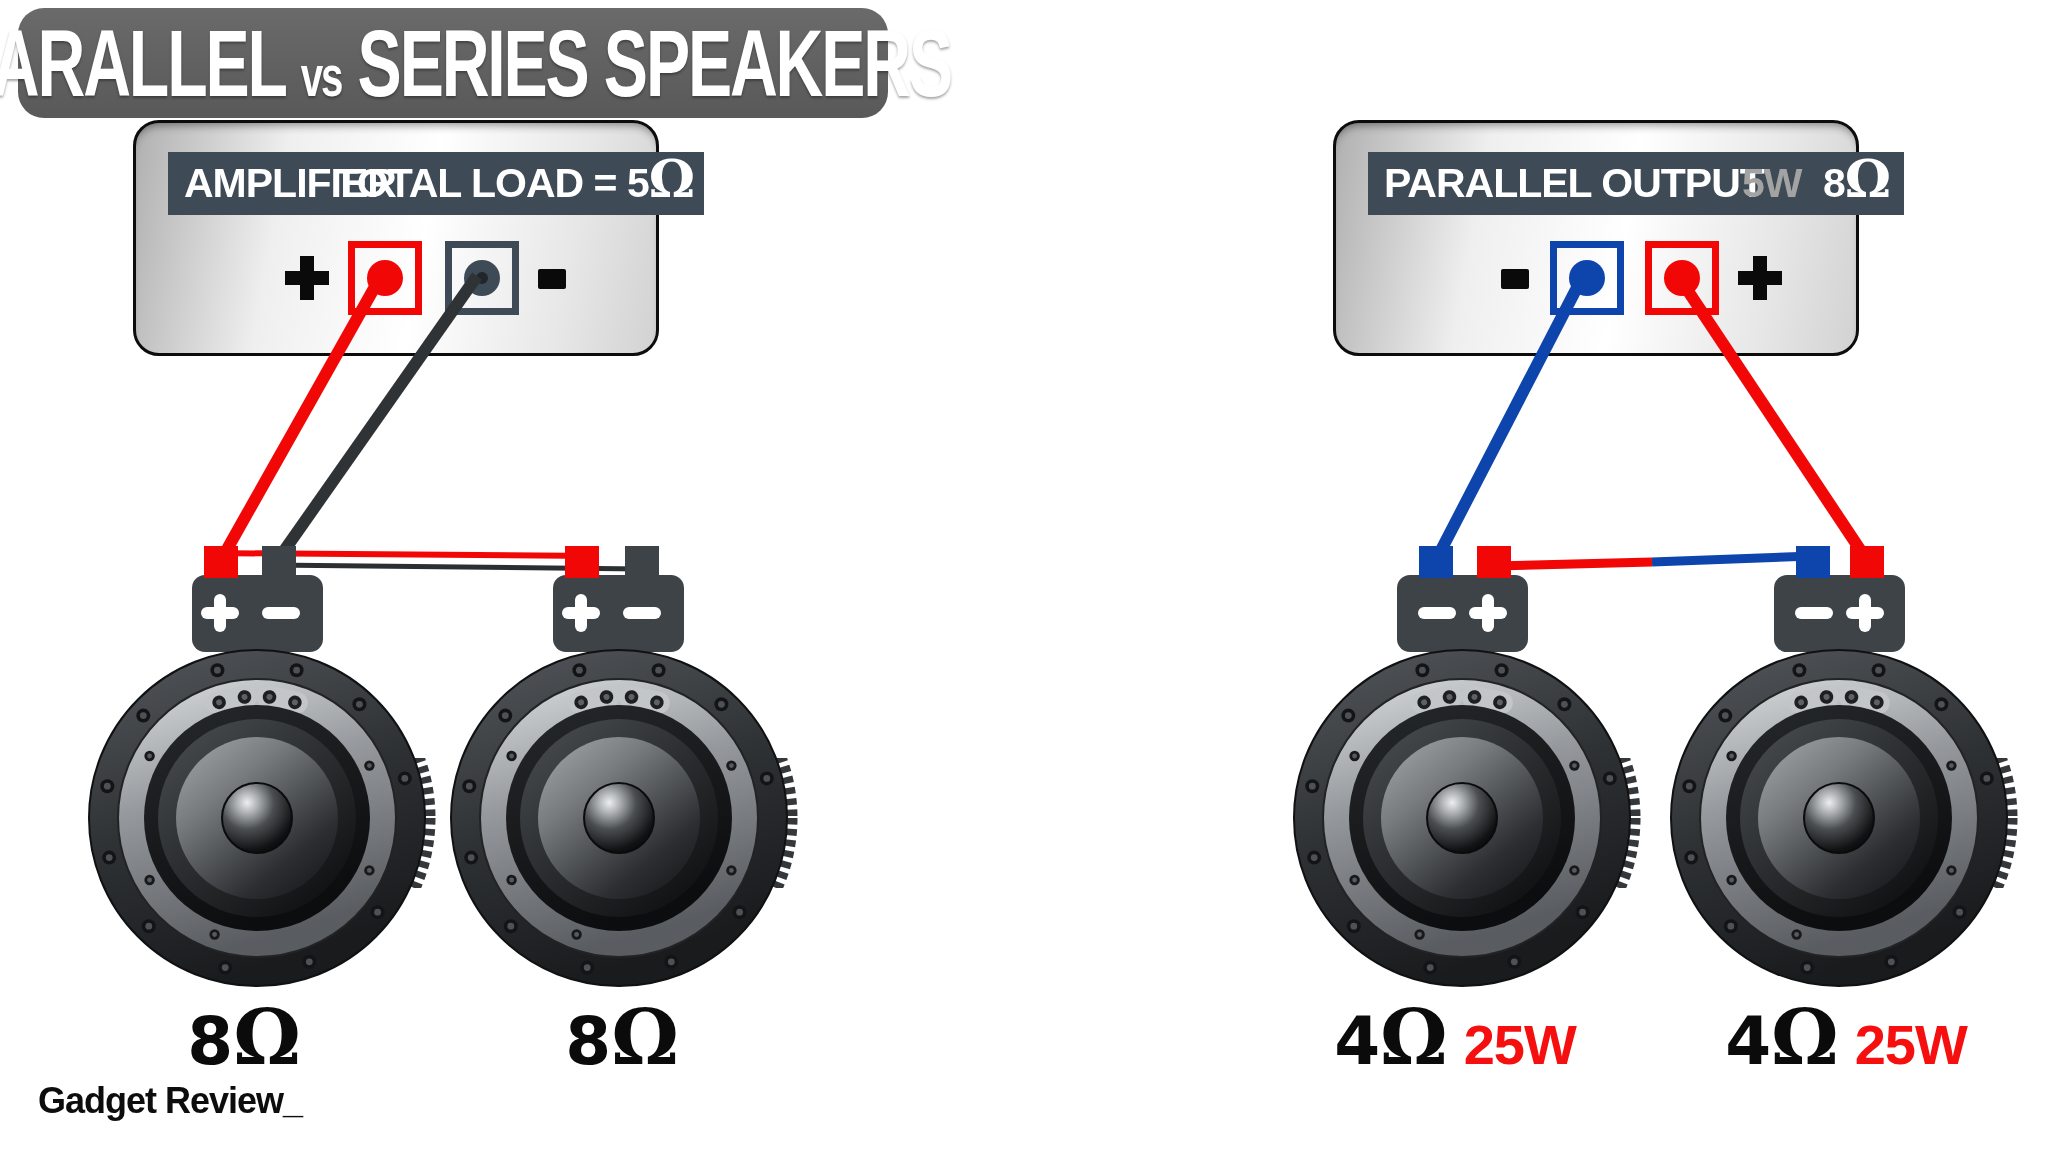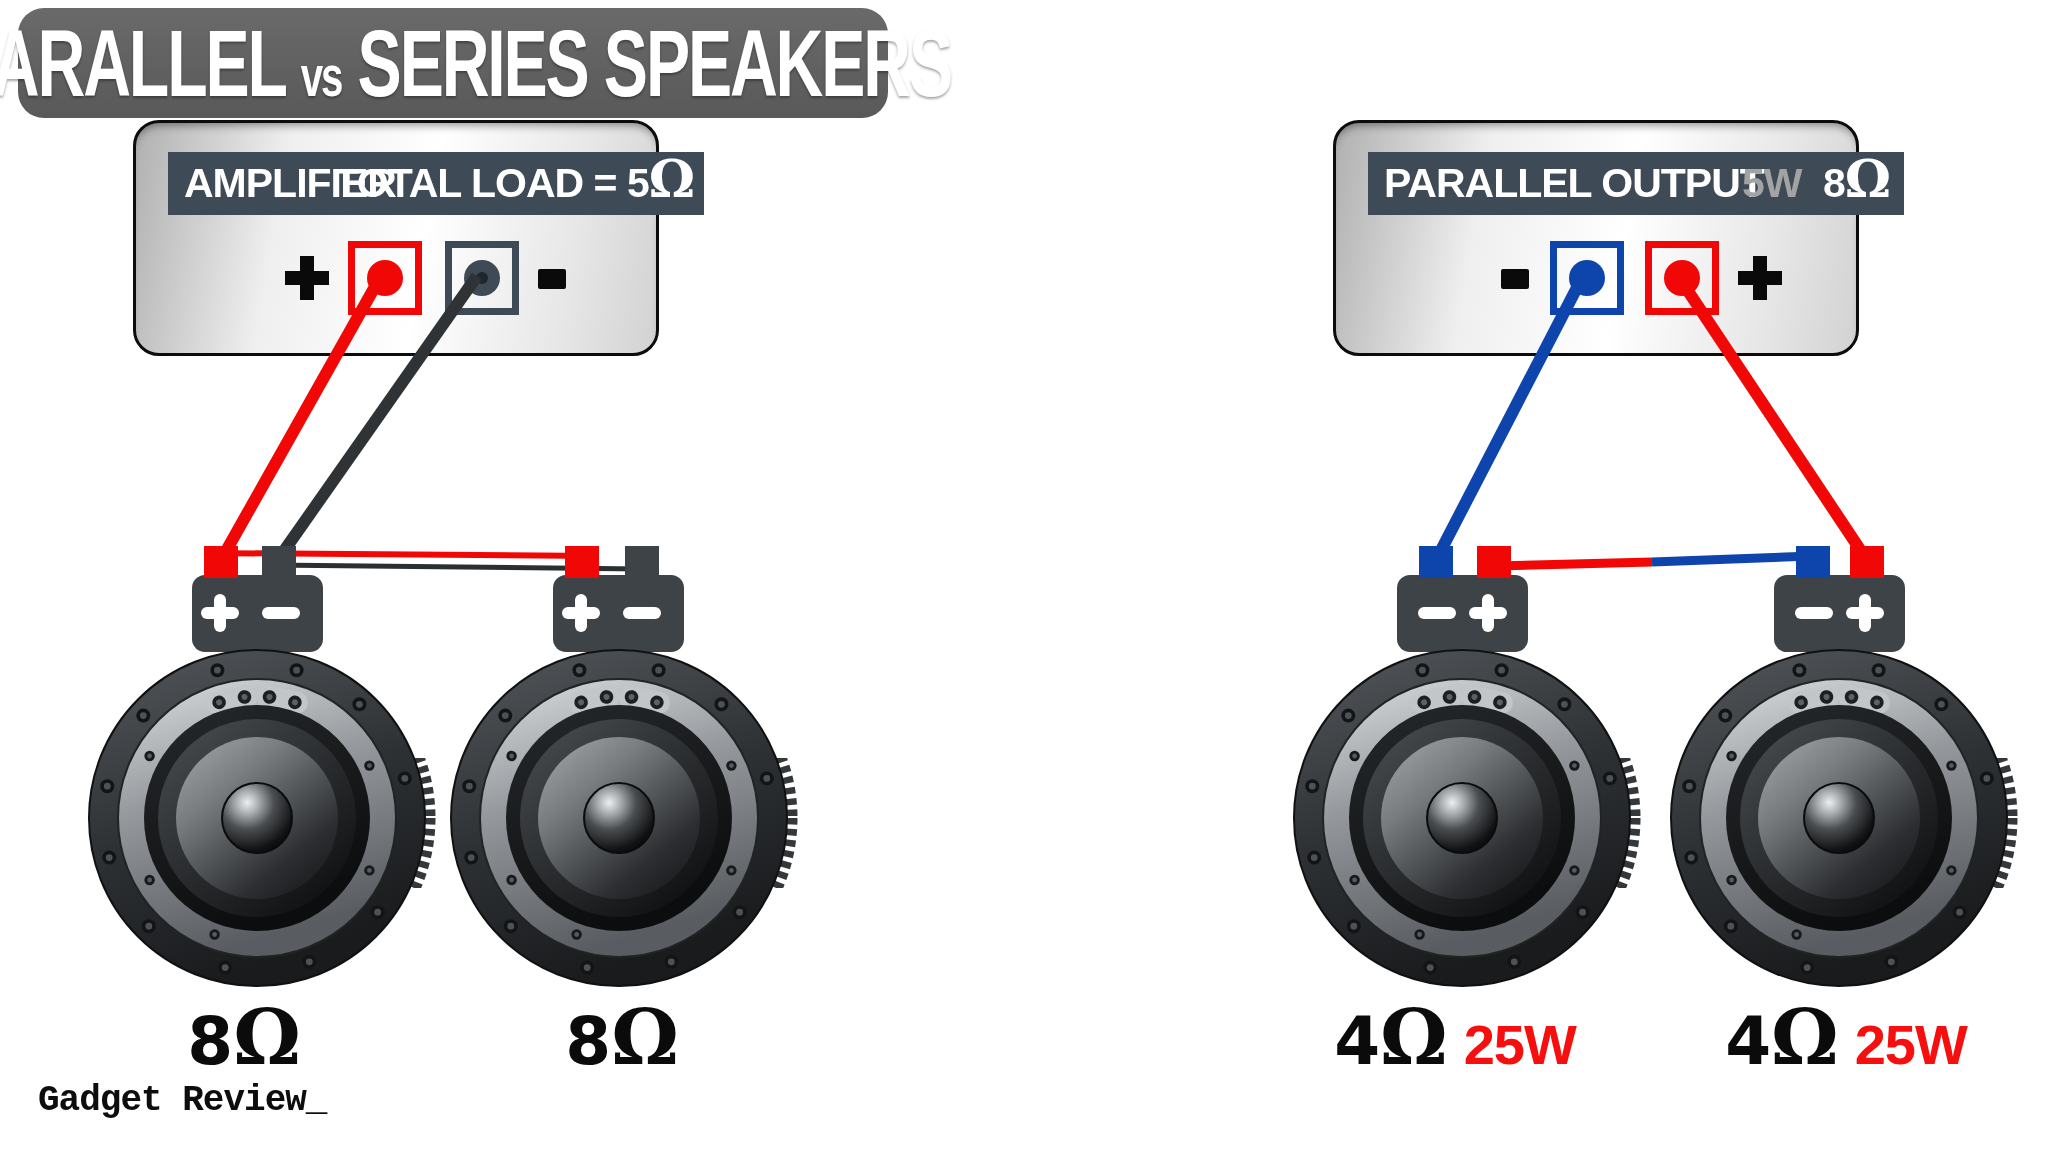--- a/index.html
+++ b/index.html
@@ -51,21 +51,21 @@
 
   
   .speaker{position:absolute;width:360px;height:360px;z-index:5;}
 
   
   .spk-label{position:absolute;top:1003px;width:240px;display:inline-flex;align-items:baseline;
              justify-content:center;gap:16px;z-index:6;color:#0b0b0b;}
   .imp{display:flex;align-items:baseline;font-family:"DejaVu Sans",sans-serif;font-weight:bold;font-size:66px;}
   .imp .omega{font-size:76px;}
   .pow{color:#f50f0f;font-weight:bold;font-size:56px;font-family:"Liberation Sans",sans-serif;letter-spacing:-1px;}
-  .logo{position:absolute;left:38px;top:1080px;font-family:Liberation Mono, monospace;font-weight:bold;
+  .logo{position:absolute;left:38px;top:1080px;font-family:Liberation Sans, sans-serif;font-weight:bold;
         font-size:36px;letter-spacing:-1px;color:#0d0d0d;z-index:6;}
 </style>
 </head>
 <body>
 
 <div class="canvas">
 
   <svg width="0" height="0" style="position:absolute">
     <defs>
       <linearGradient id="rimG" x1="0" y1="0" x2="0.35" y2="1">

